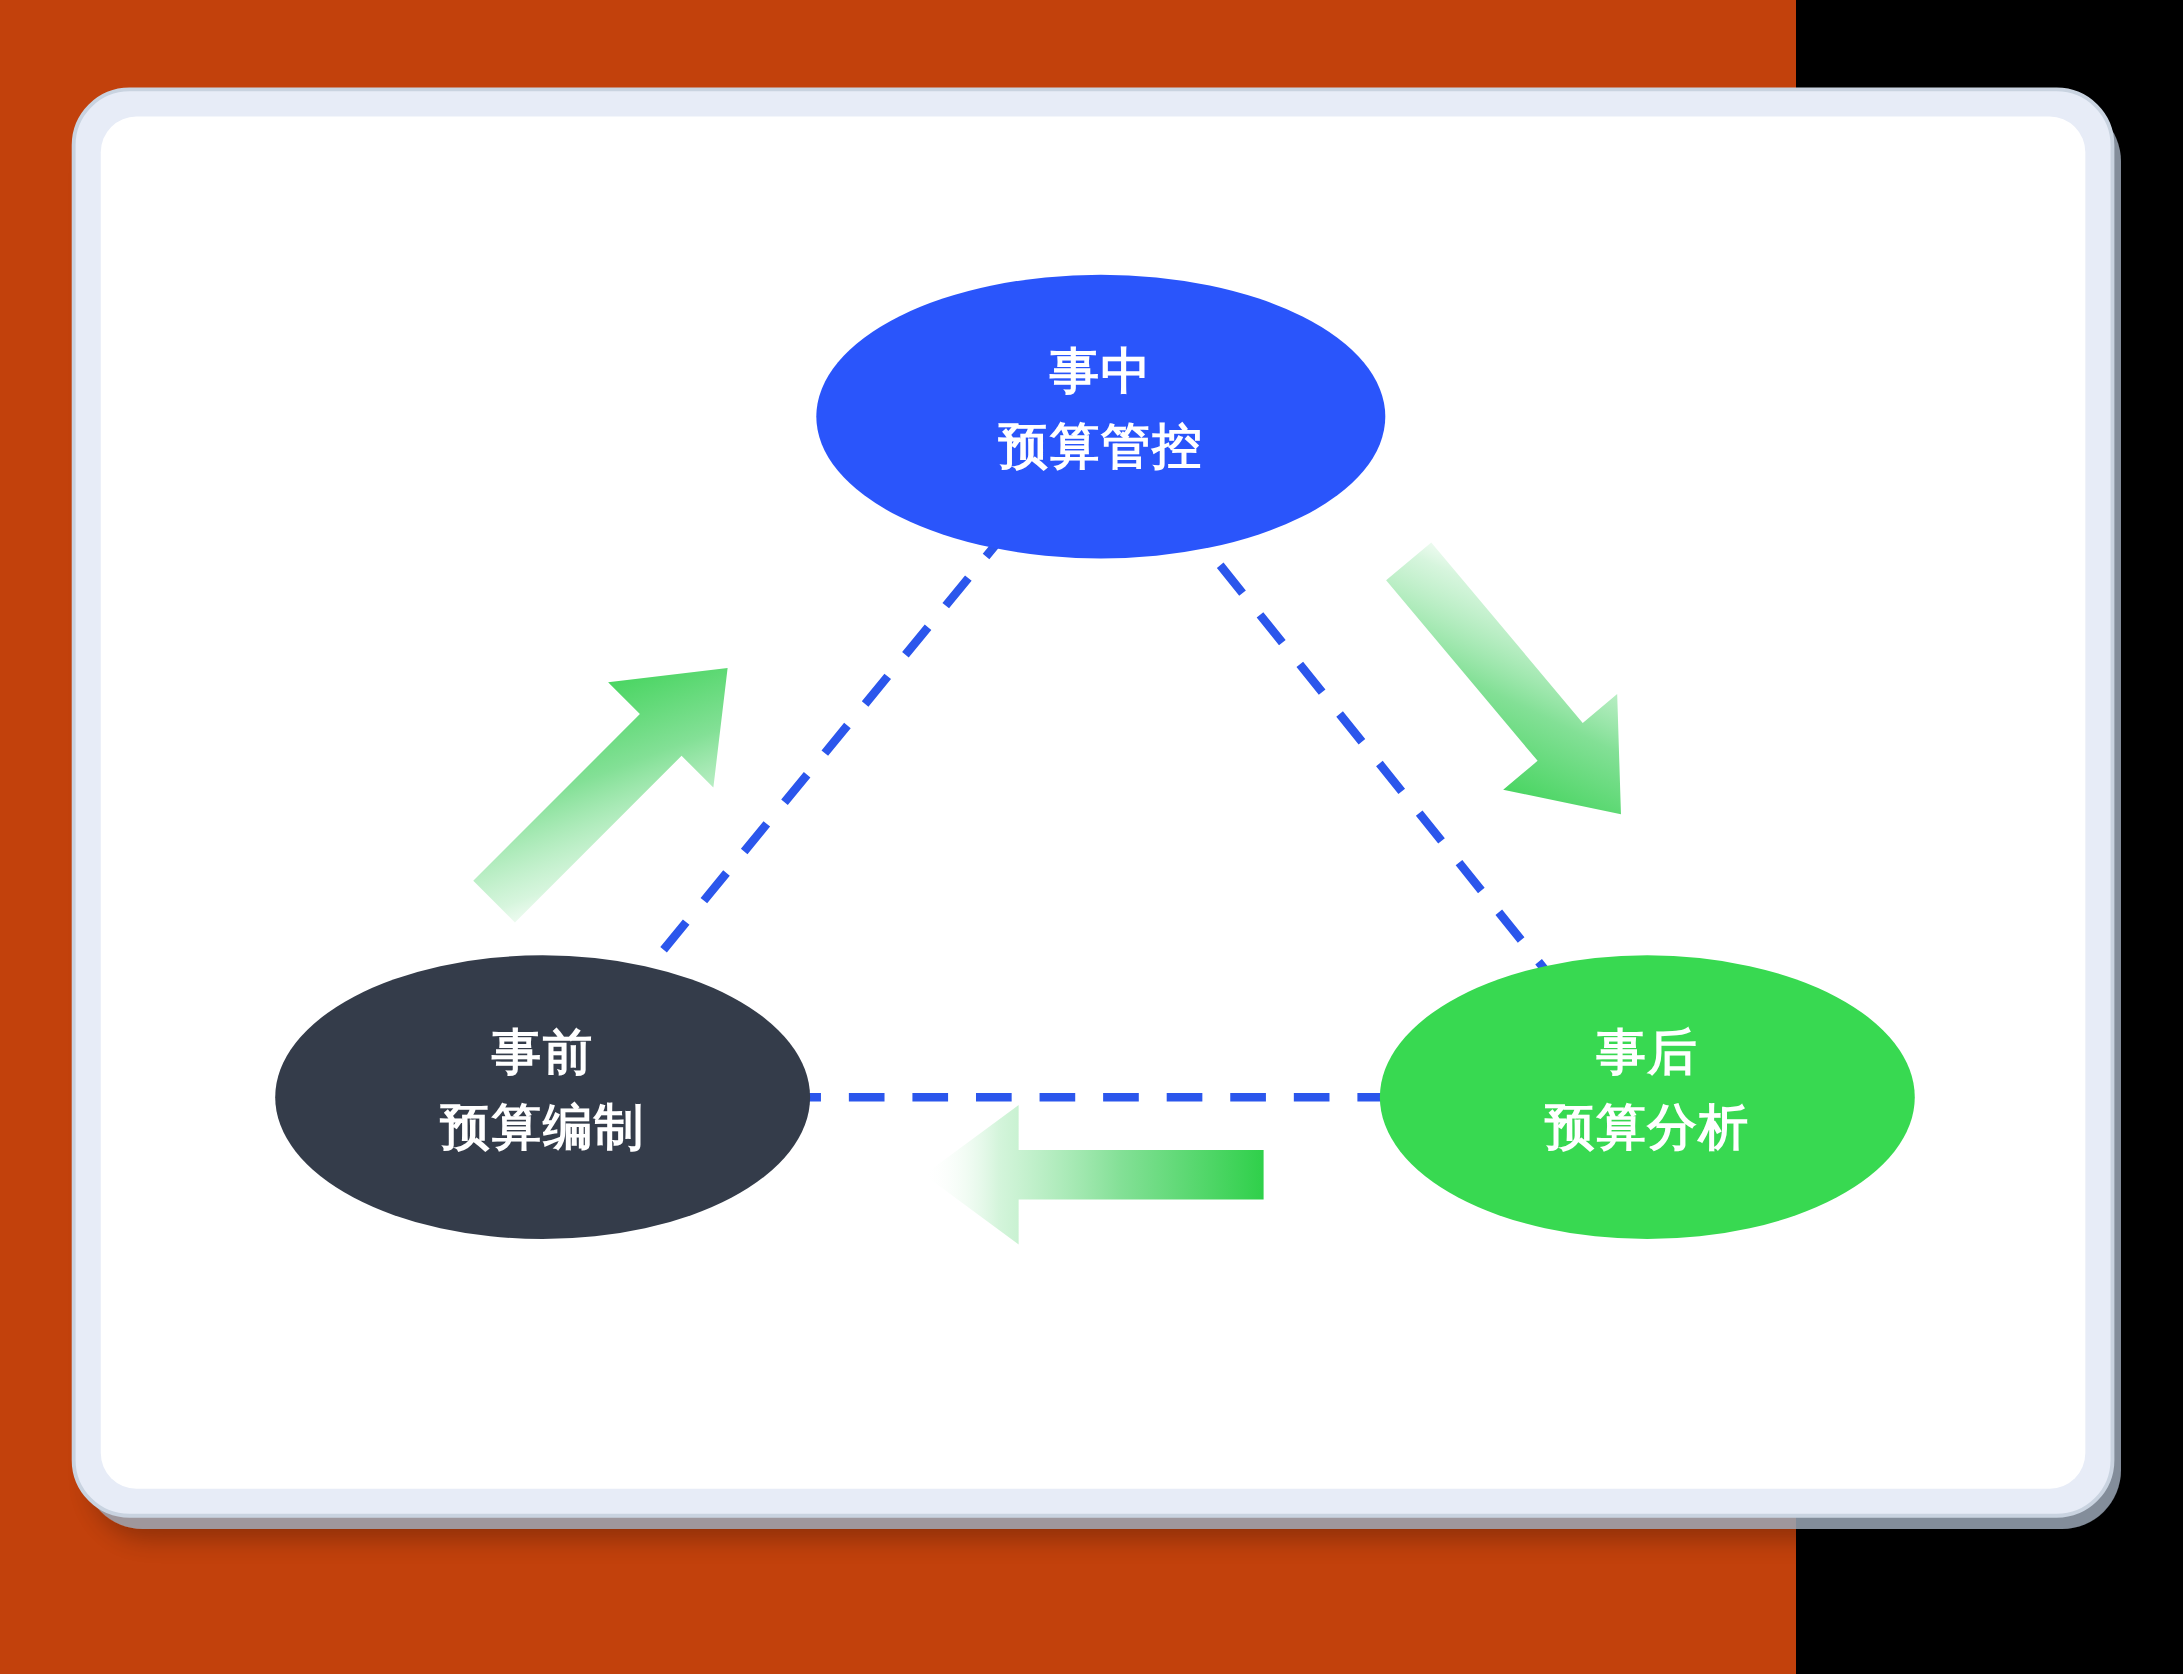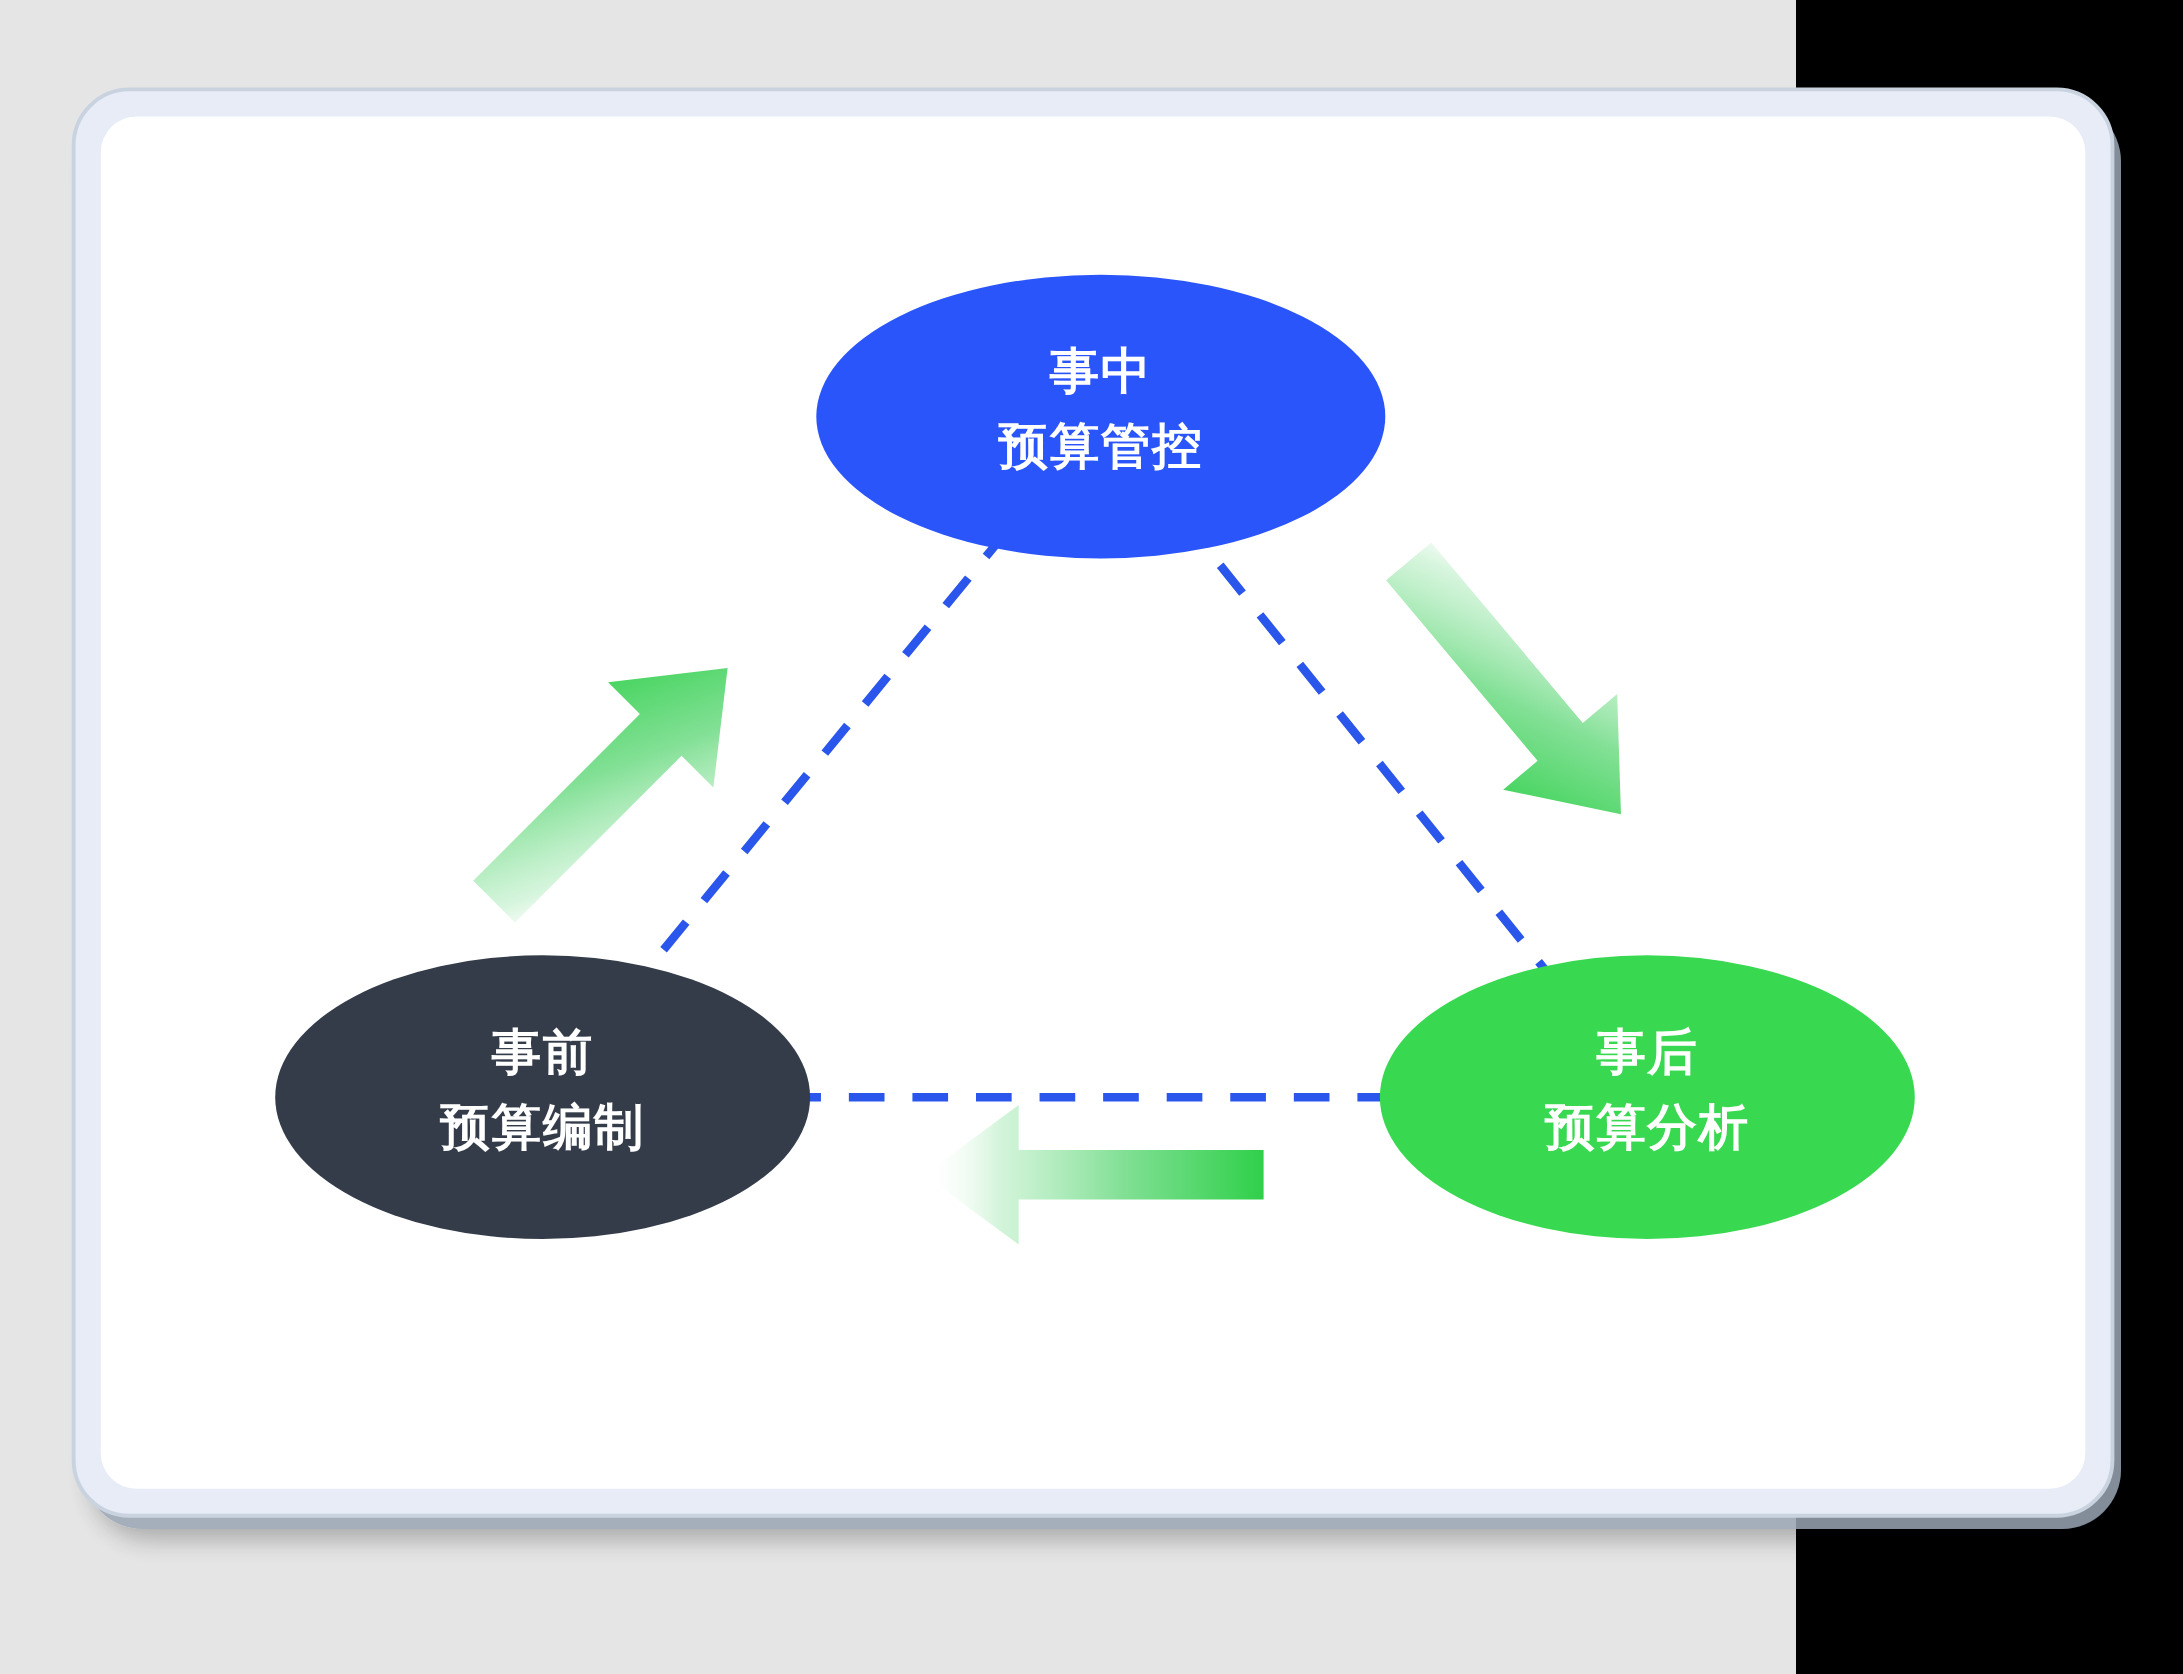--- a/index.html
+++ b/index.html
@@ -11,21 +11,21 @@
   body {
     width: 2183px;
     height: 1675px;
     overflow: hidden;
     font-family: "Liberation Sans", "DejaVu Sans", sans-serif;
   }
   #stage {
     position: relative;
     width: 1796px;
     height: 1675px;
-    background: #e5e5e5;
+    background: #c2410c;
   }
   #diagram-svg {
     position: absolute;
     left: 0;
     top: 0;
     width: 2183px;
     height: 1675px;
     display: block;
   }
   .node-label {

